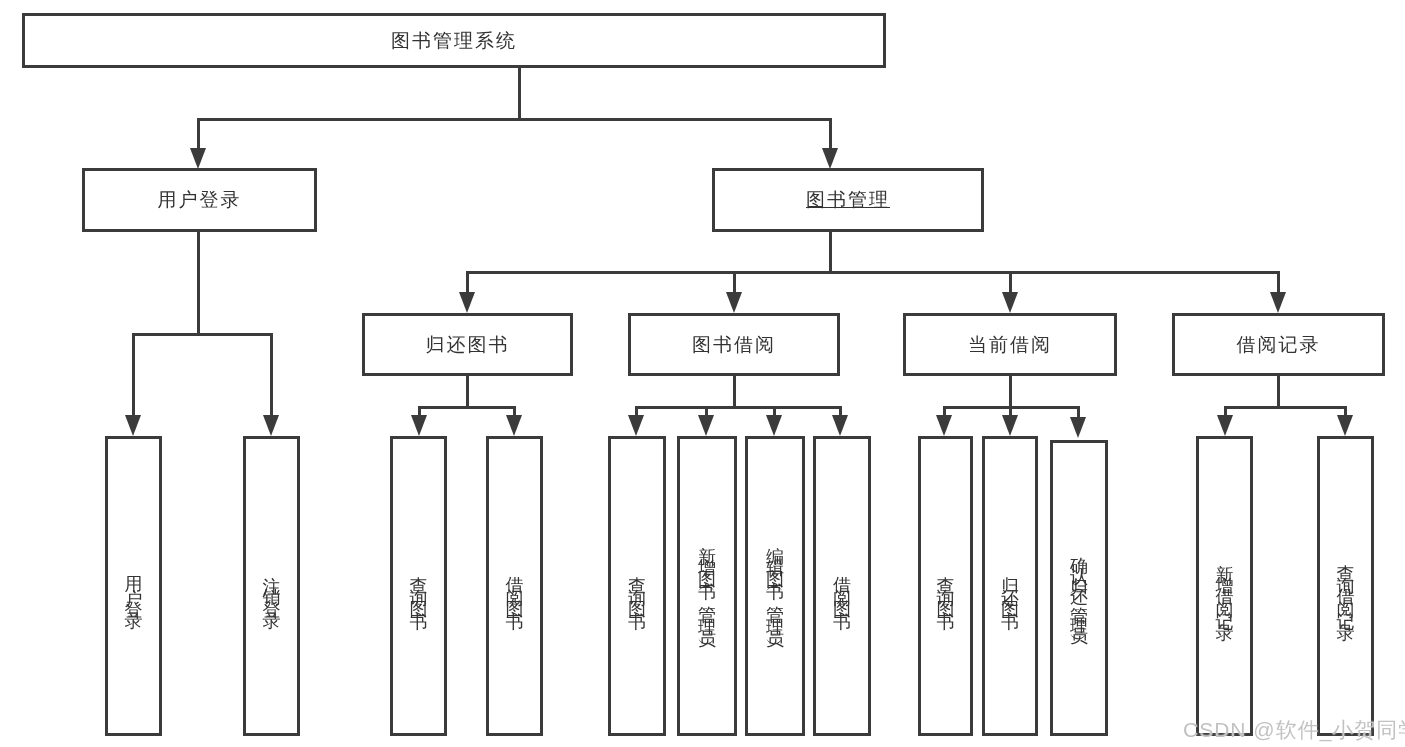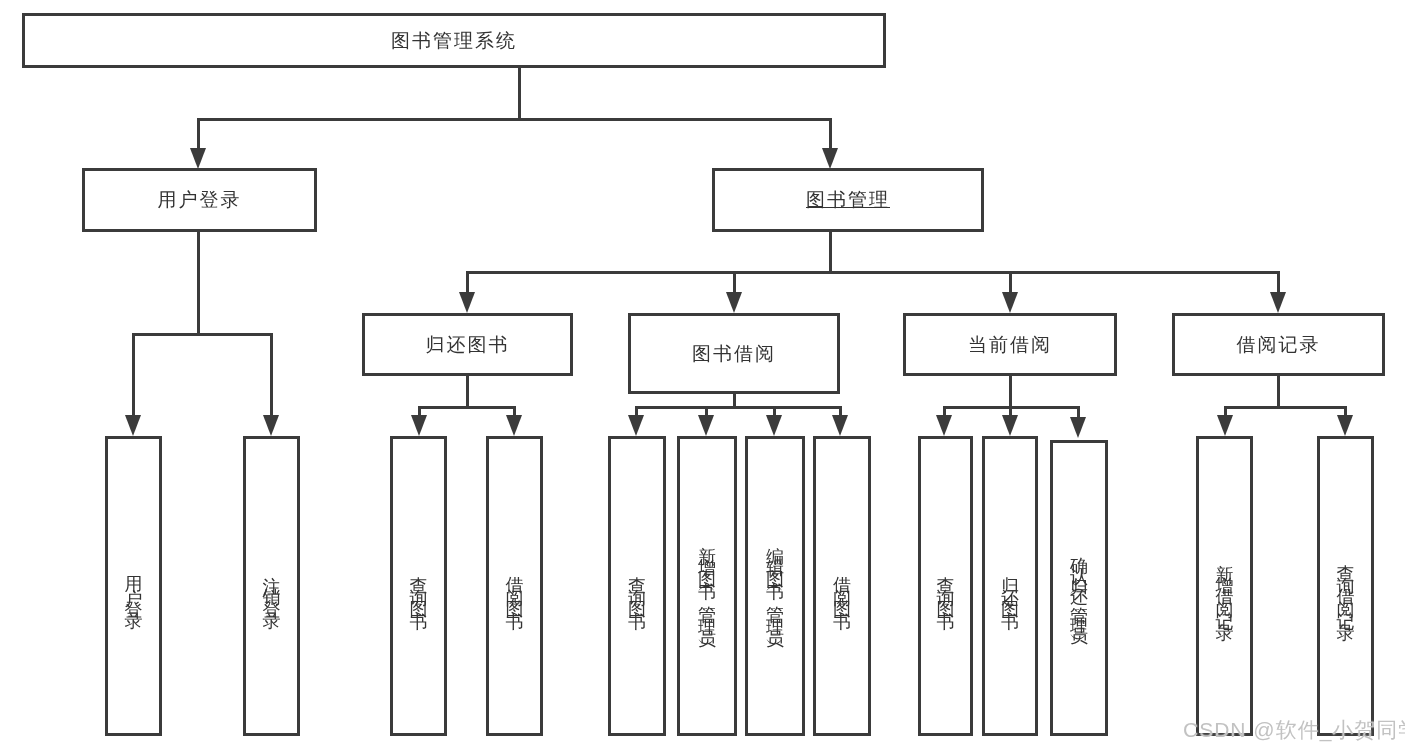--- a/index.html
+++ b/index.html
@@ -136,21 +136,21 @@
   <div class="box hbox" style="left:82px;top:168px;width:235px;height:64px;">
     <span>用户登录</span>
   </div>
   <div class="box hbox" style="left:712px;top:168px;width:272px;height:64px;text-decoration:underline;">
     <span>图书管理</span>
   </div>
 
   <div class="box hbox" style="left:362px;top:313px;width:211px;height:63px;">
     <span>归还图书</span>
   </div>
-  <div class="box hbox" style="left:628px;top:313px;width:212px;height:81px;">
+  <div class="box hbox" style="left:628px;top:313px;width:212px;height:63px;">
     <span>图书借阅</span>
   </div>
   <div class="box hbox" style="left:1172px;top:313px;width:213px;height:63px;">
     <span>借阅记录</span>
   </div>
   <div class="box hbox" style="left:903px;top:313px;width:214px;height:63px;">
     <span>当前借阅</span>
   </div>
 
   <div class="box vbox" style="left:105px;top:436px;width:57px;height:300px;">

